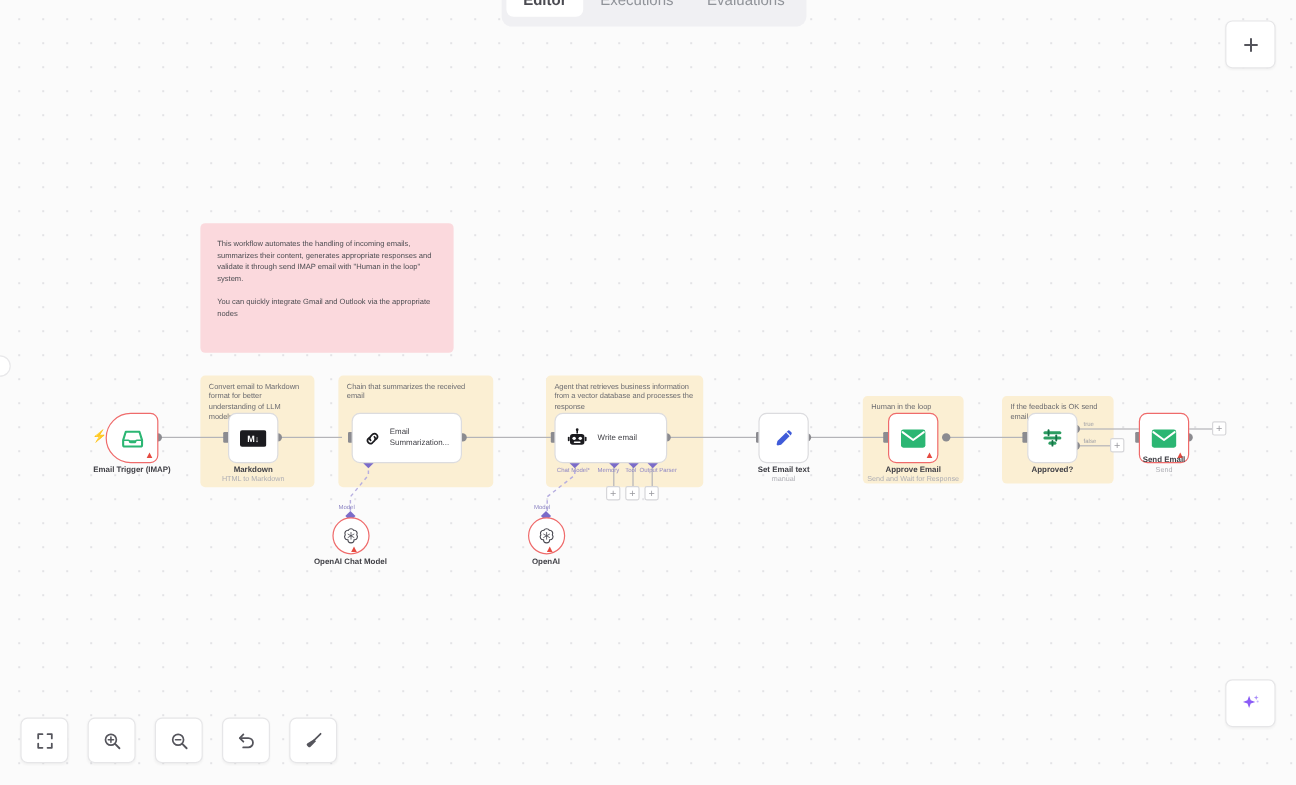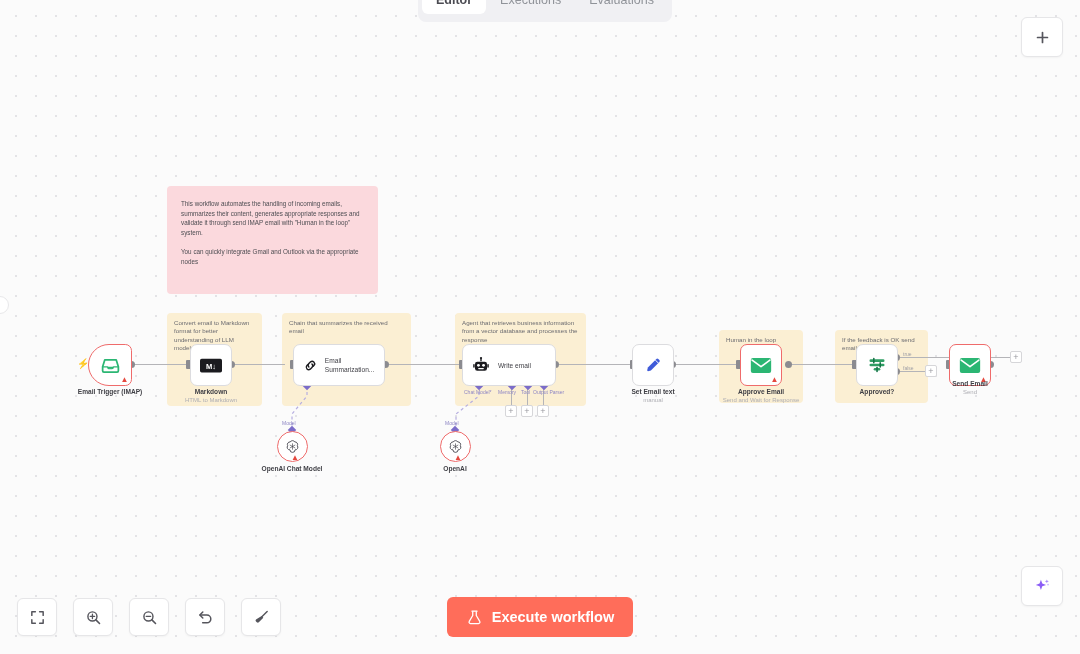--- a/index.html
+++ b/index.html
@@ -423,21 +423,14 @@
       </svg>
     </div>
     <div class="fbtn">
       <svg width="17" height="17" viewBox="0 0 24 24">
         <path d="M20 3.5 L12.5 11" stroke="#55555c" stroke-width="2" stroke-linecap="round"></path>
         <path d="M12.2 10 L14.6 12.4 L8.2 18.8 a2 2 0 0 1 -2.8 0 L4.2 17.6 a2 2 0 0 1 0 -2.8 Z" fill="#55555c"></path>
       </svg>
     </div>
   </div>
 
-  <button id="execute-workflow-button">
-    <svg width="17" height="17" viewBox="0 0 24 24">
-      <path d="M9.5 3 V9.2 L4.6 17.4 A2 2 0 0 0 6.3 20.5 H17.7 A2 2 0 0 0 19.4 17.4 L14.5 9.2 V3" fill="none" stroke="#ffffff" stroke-width="1.8" stroke-linejoin="round"></path>
-      <path d="M8.4 3 H15.6" stroke="#ffffff" stroke-width="1.8" stroke-linecap="round"></path>
-    </svg>
-    <span>Execute workflow</span>
-  </button>
 
 </div>
 
 </body></html>

